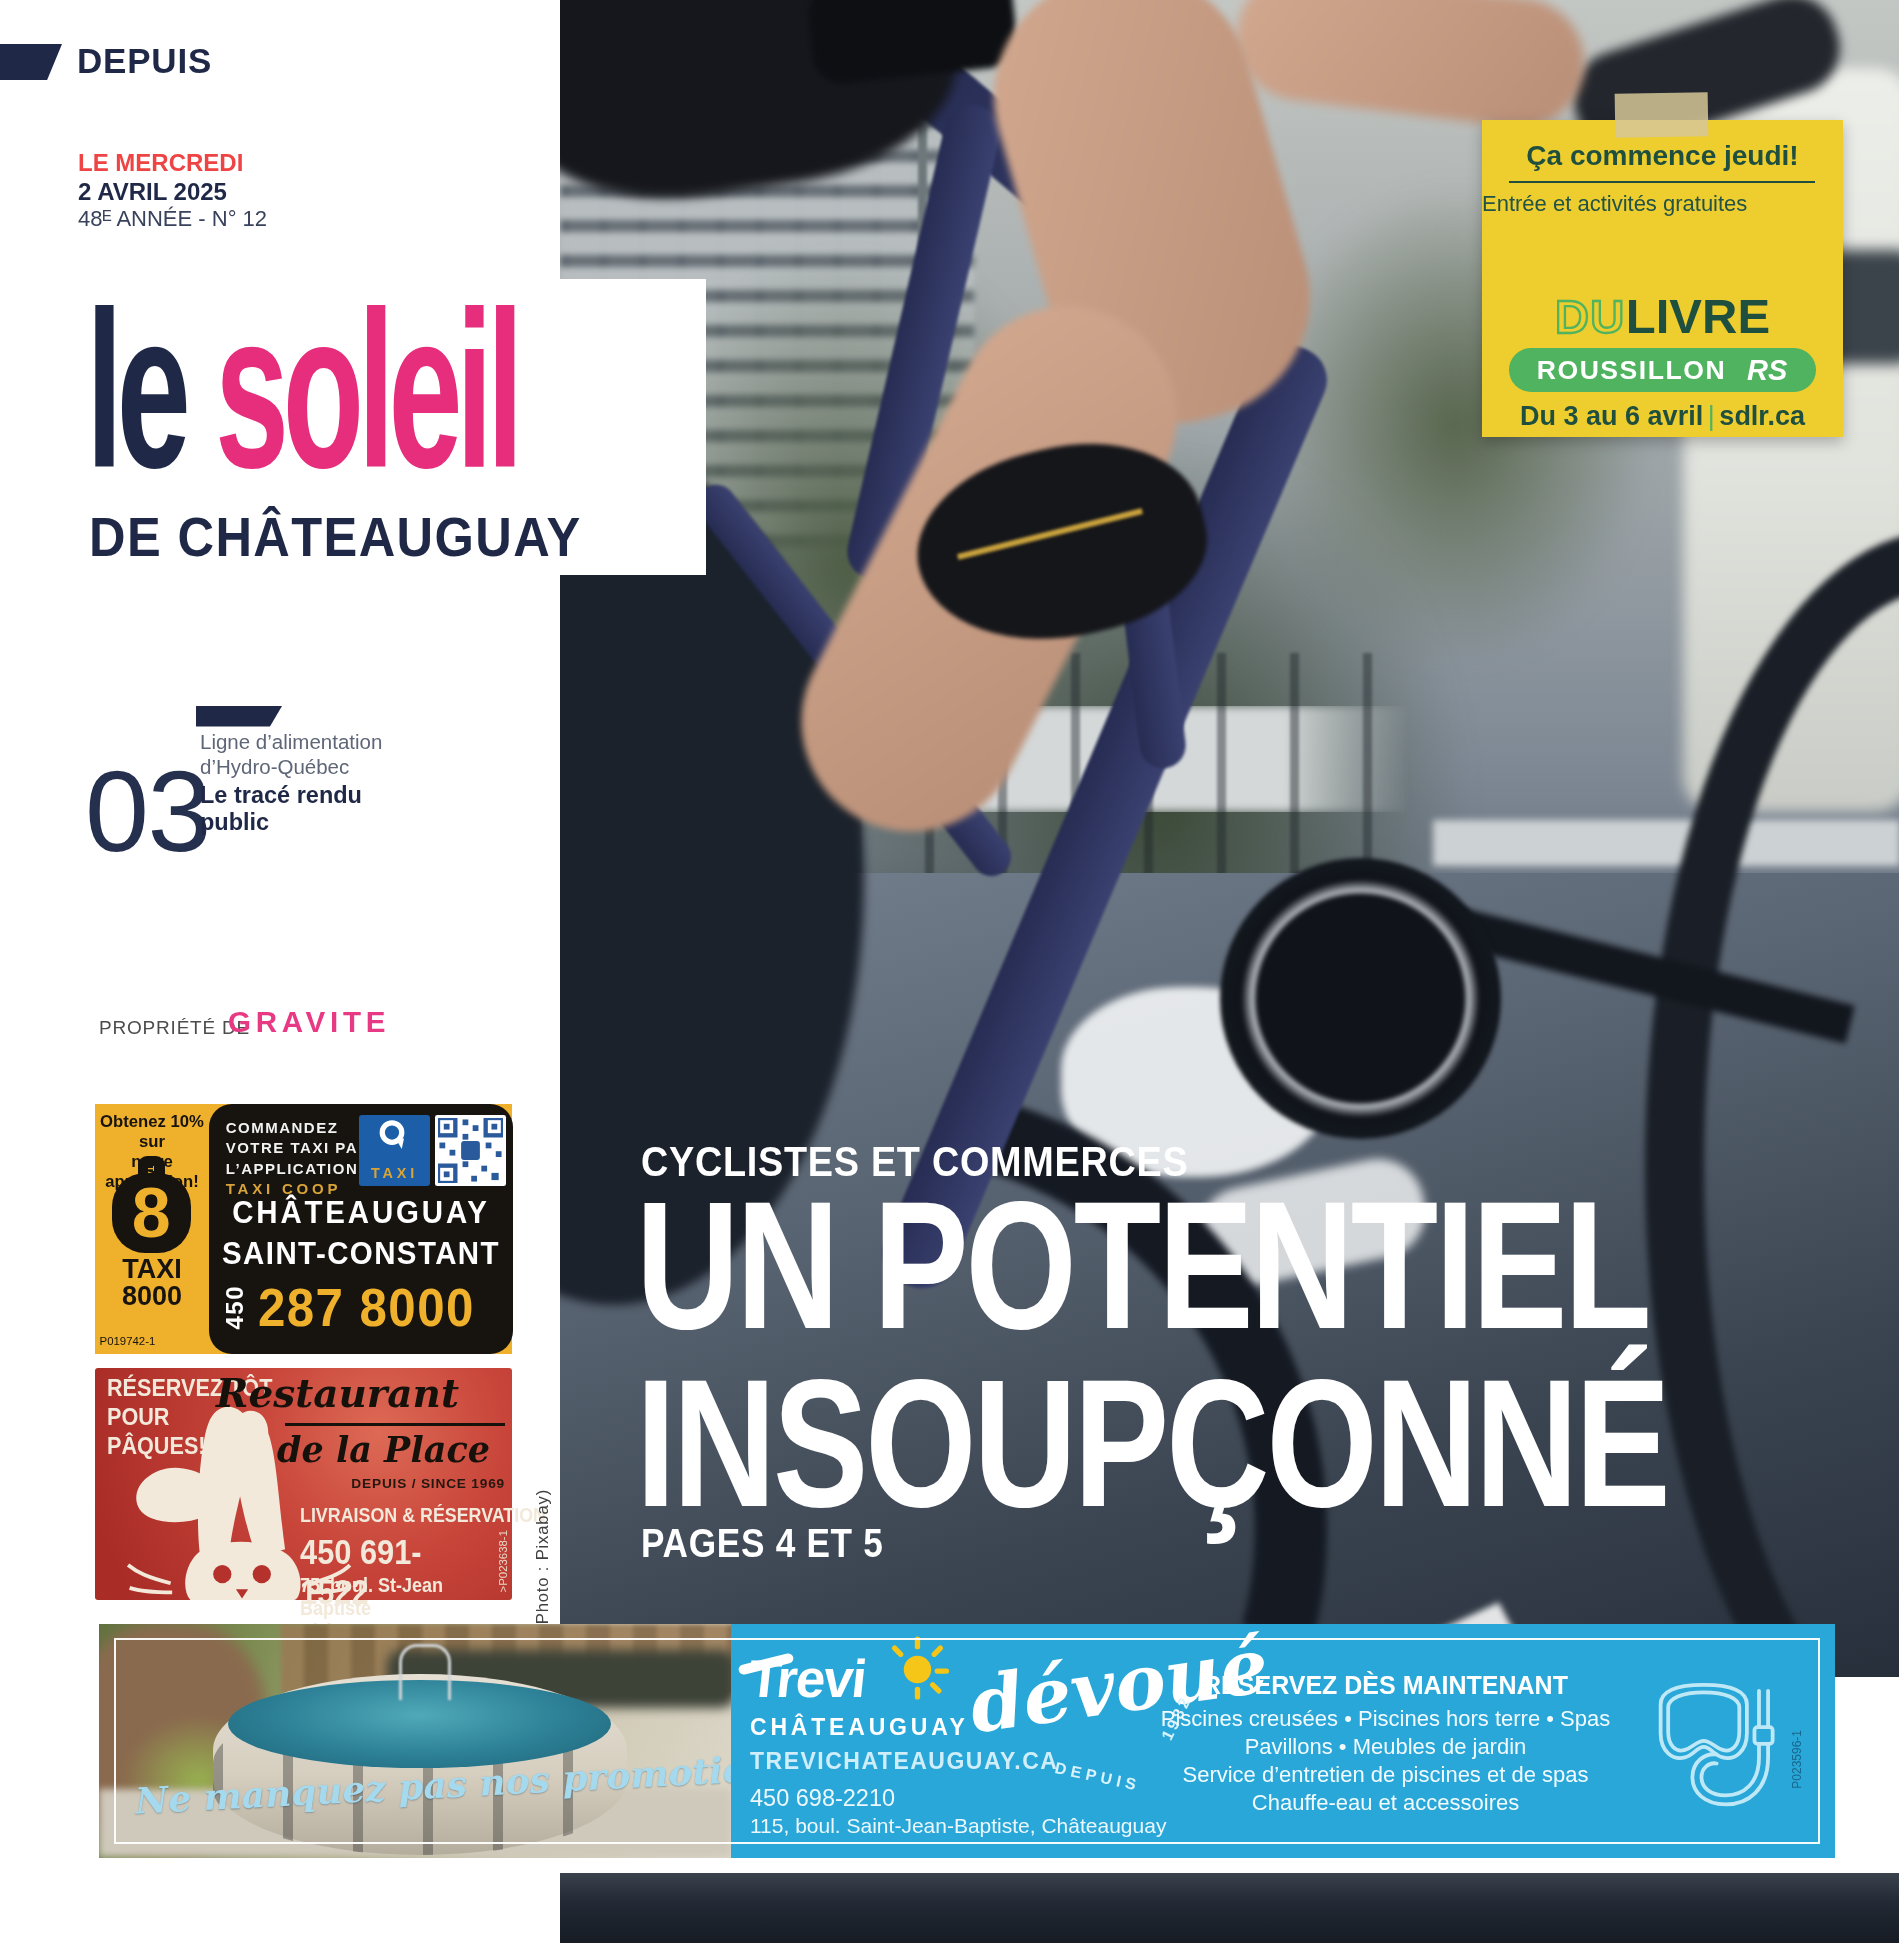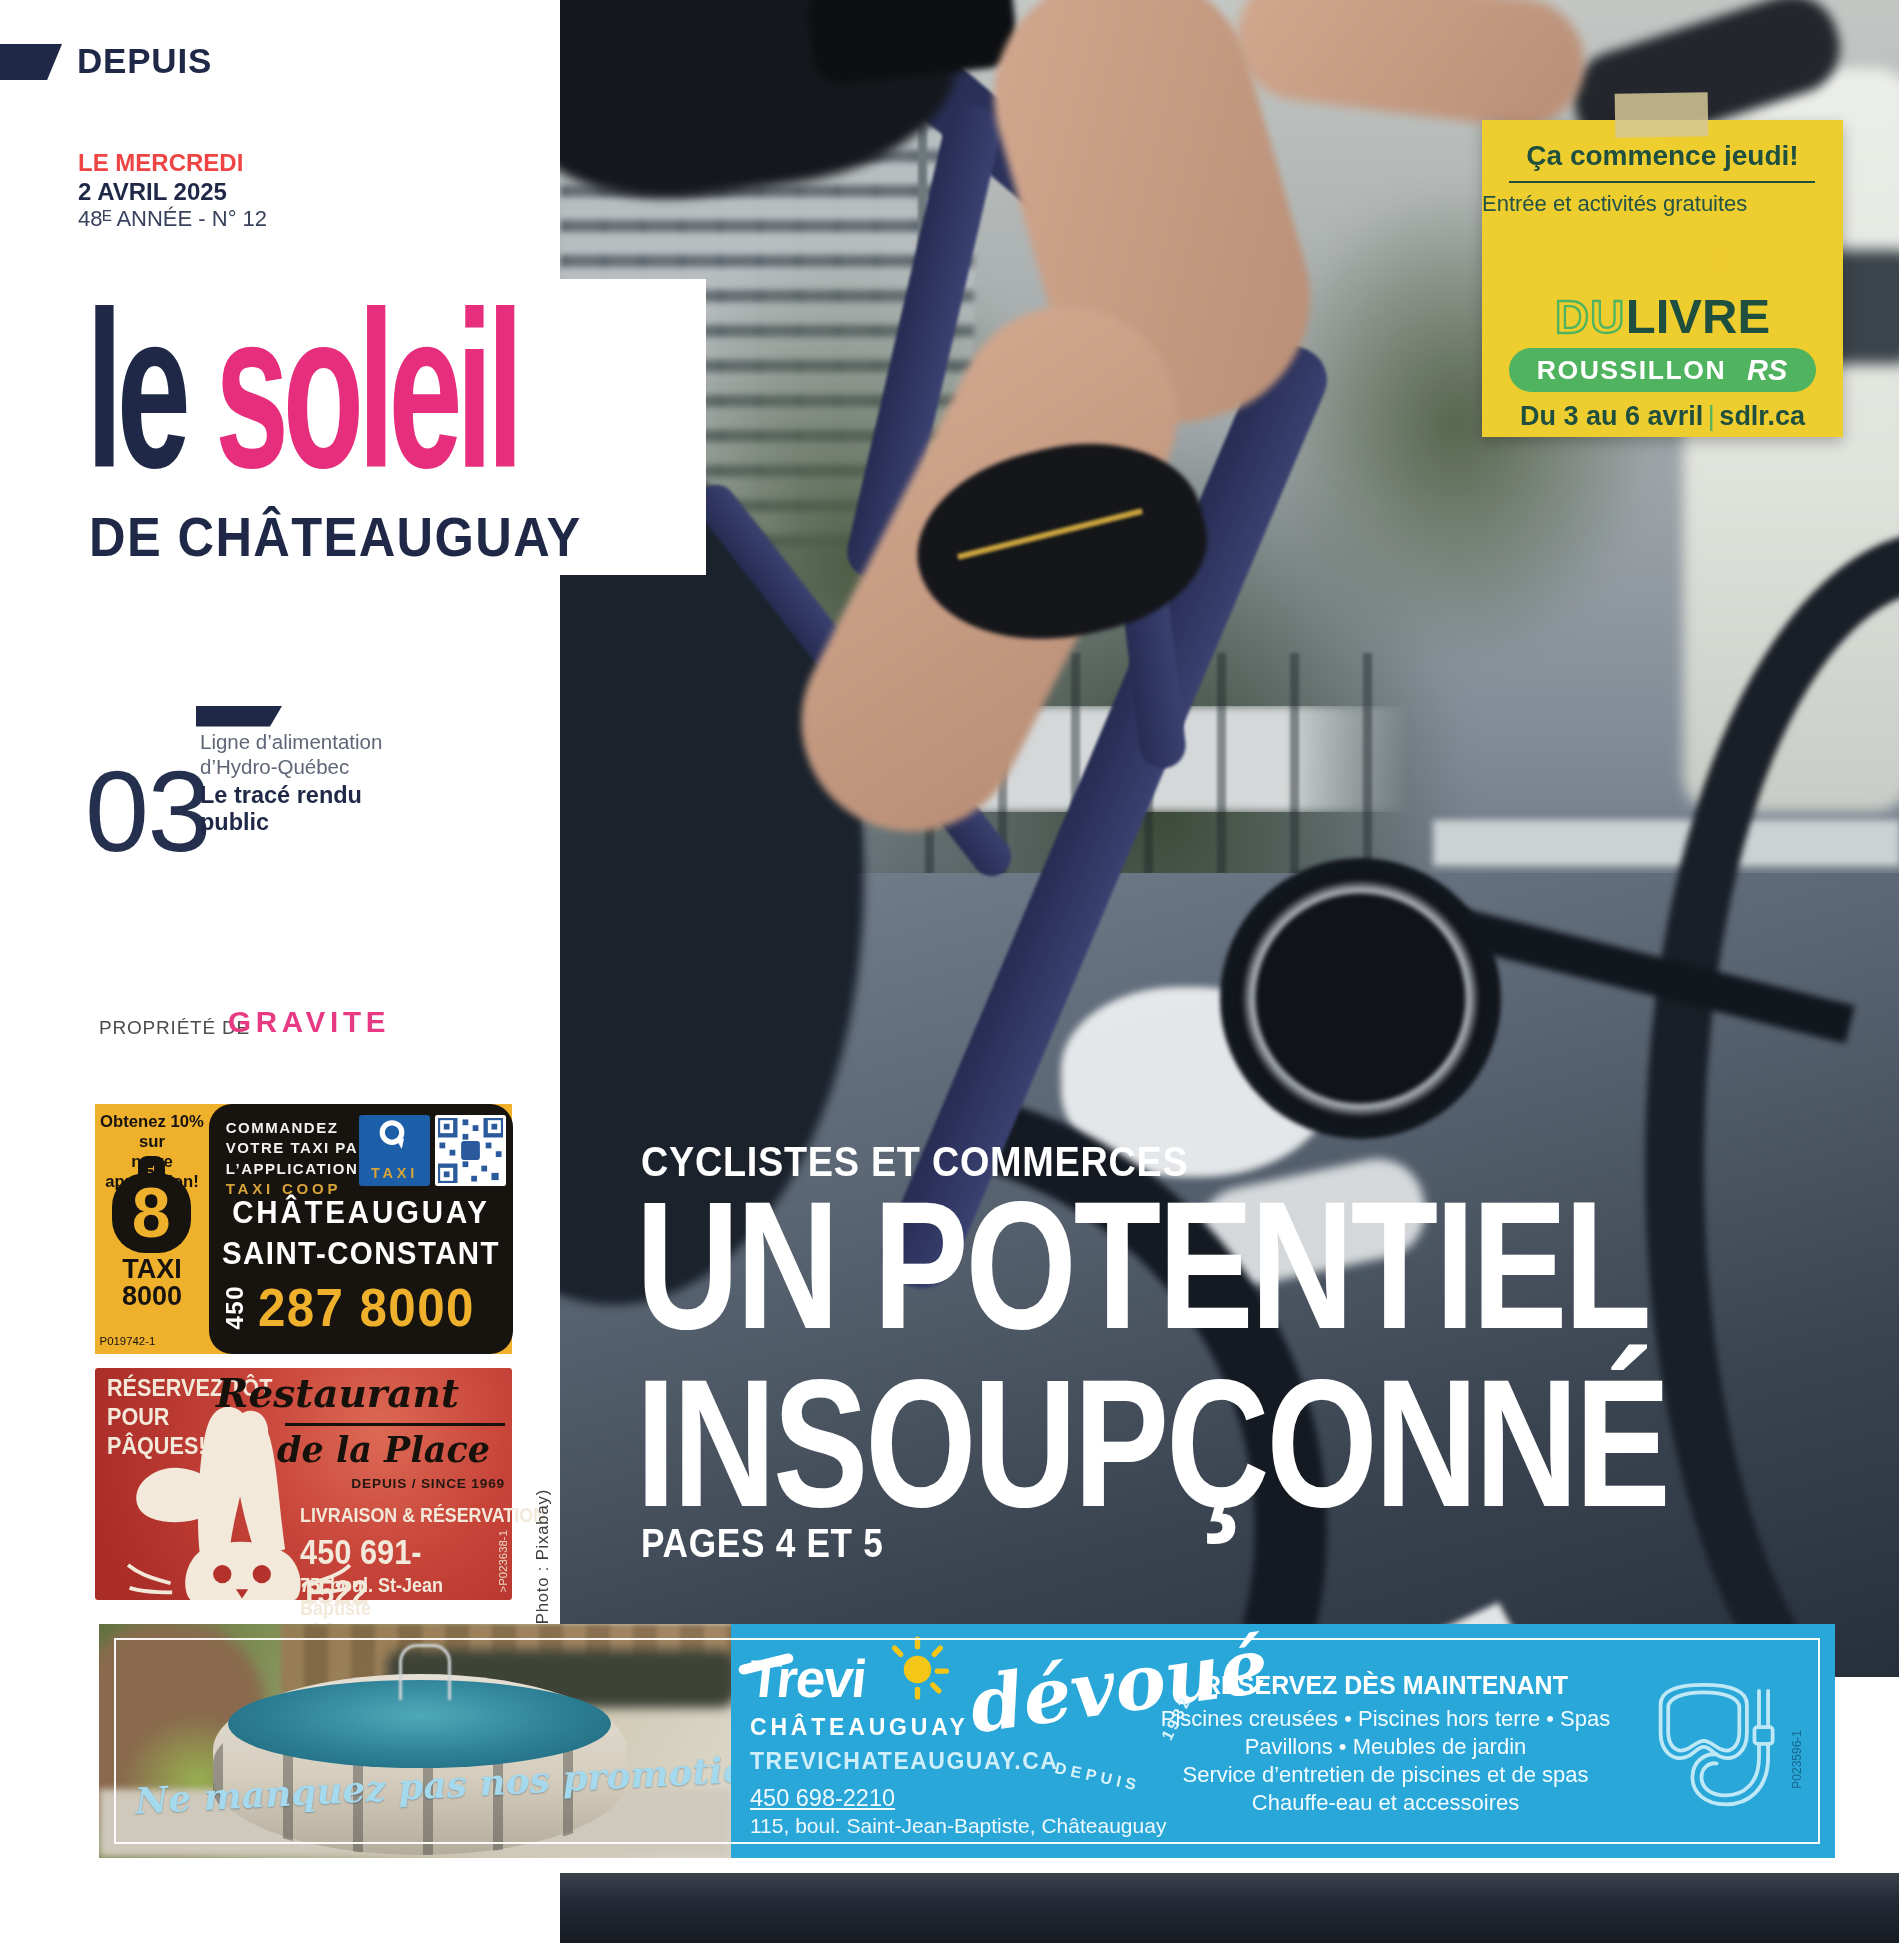--- a/index.html
+++ b/index.html
@@ -197,21 +197,21 @@
             background:radial-gradient(ellipse at 50% 40%,#4fa9b8 0%,#2c7f95 55%,#1e6479 100%);}
   .bn-ladder{position:absolute;left:300px;top:20px;width:46px;height:53px;border:3.8px solid #cfd4d6;border-bottom:none;
              border-radius:18px 18px 0 0;filter:blur(0.8px);background:transparent;}
   .bn-script{position:absolute;left:36px;top:141px;width:562px;font-size:36px;color:#a5d9ee;
              font-family:"DejaVu Serif",serif;font-style:italic;font-weight:700;transform:rotate(-3deg);
              text-shadow:0 0.8px 1.5px rgba(20,40,60,.35);white-space:nowrap;}
   .bn-trevi{left:650px;top:24px;font-size:53px;font-weight:800;color:#fff;transform:skewX(-6deg);letter-spacing:-1.5px;}
   .bn-swoosh{left:639px;top:35px;width:56px;height:10px;border-radius:5.3px;background:#fff;transform:rotate(-14deg);}
   .bn-city{left:651px;top:90px;font-size:23px;font-weight:700;color:#fff;letter-spacing:3.8px;}
   .bn-site{left:651px;top:124px;font-size:23px;font-weight:700;color:#cfeef9;letter-spacing:1.5px;}
-  .bn-phone{left:651px;top:161px;font-size:23.5px;color:#ecf8fd;text-decoration:underline;}
+  .bn-phone{left:651px;top:161px;font-size:23.5px;color:#ecf8fd;}
   .bn-addr{left:651px;top:190px;font-size:21px;color:#ecf8fd;}
   .bn-devoue{left:870px;top:16.7px;font-size:76px;color:#fff;font-family:"DejaVu Serif",serif;
              font-style:italic;font-weight:700;transform:rotate(-8deg);}
   .bn-depuis{left:955px;top:144px;font-size:16px;font-weight:700;color:#d9f2fb;letter-spacing:4.6px;transform:rotate(12deg);}
   .bn-year{left:1054px;top:85px;font-size:16px;font-weight:700;color:#d9f2fb;letter-spacing:3px;transform:rotate(-64deg);}
   .bn-cta{left:1059px;top:47px;width:455px;text-align:center;color:#fff;}
   .bn-cta-title{font-size:25px;font-weight:800;margin-bottom:4.6px;}
   .bn-cta-line{font-size:22px;line-height:28px;color:#f2fbff;}
   .bn-snorkel{left:1548px;top:44px;width:140px;height:163px;}
   .bn-code{left:1691px;top:106px;font-size:12px;color:#16688e;writing-mode:vertical-rl;transform:rotate(180deg);}

